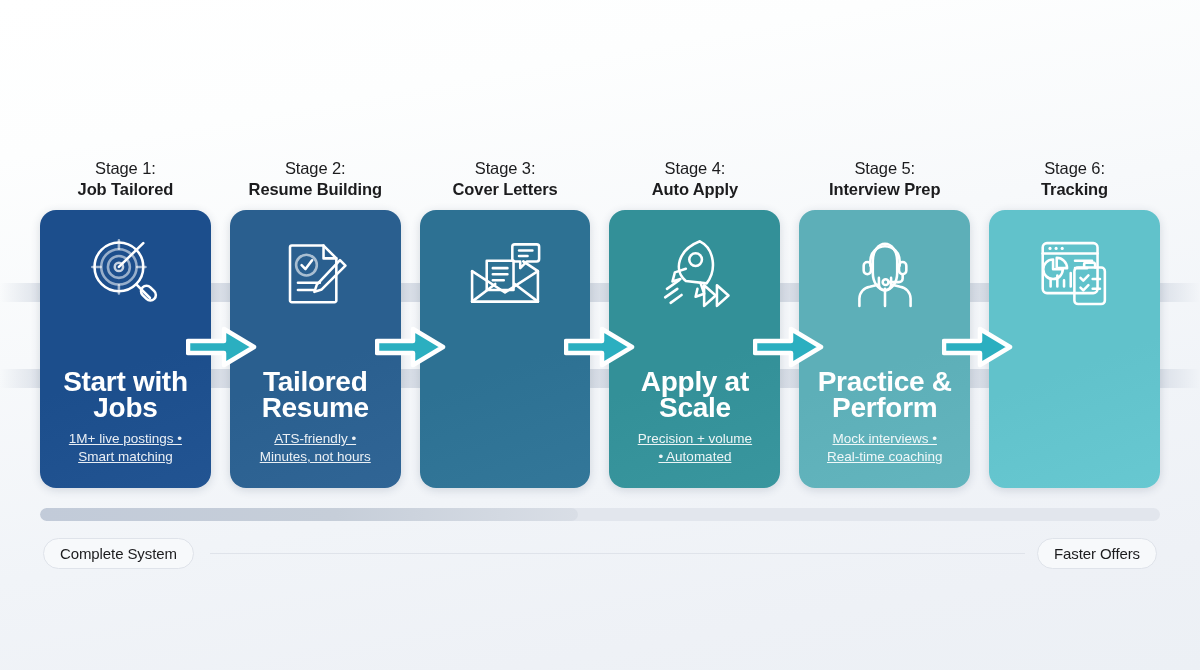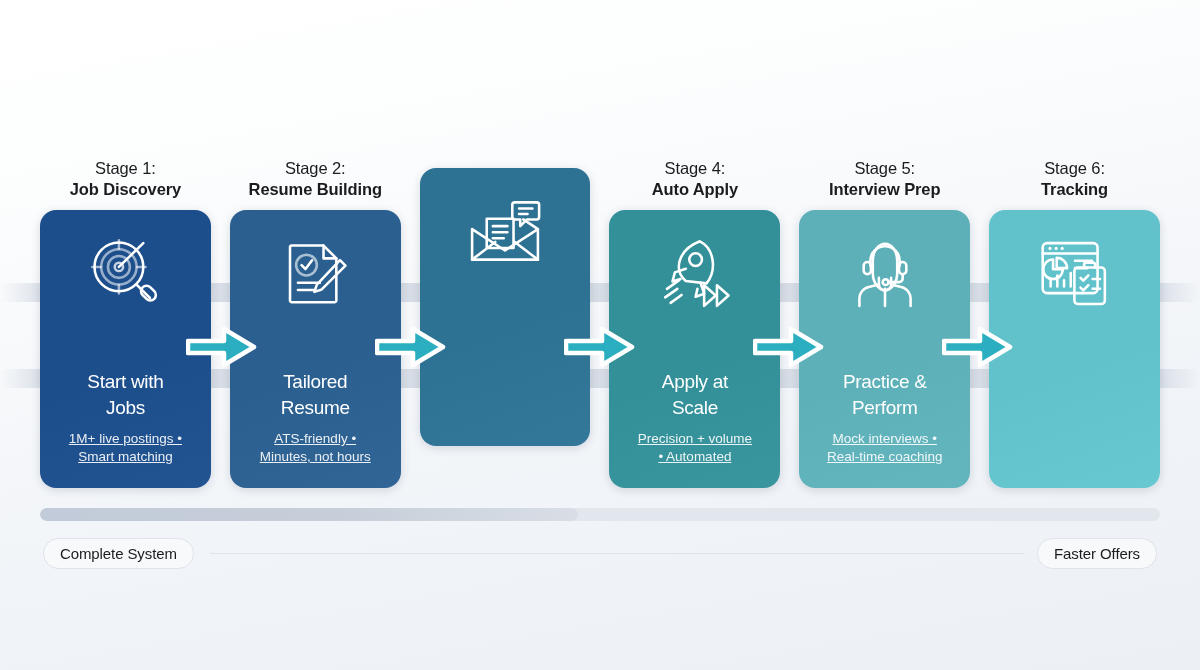--- a/index.html
+++ b/index.html
@@ -89,22 +89,22 @@
   }
   .card-icon svg { width: 100%; height: 100%; display: block; }
 
   .card-body {
     margin-top: auto;
     padding: 0 8px 22px;
     width: 100%;
     text-align: center;
   }
   .card-title {
-    font-size: 19px;
-    font-weight: 400;
+    font-size: 28px;
+    font-weight: 700;
     line-height: 26px;
     color: #ffffff;
     letter-spacing: -0.3px;
     white-space: pre-line;
   }
   .card-sub {
     margin-top: 9px;
     font-size: 13.5px;
     line-height: 18px;
     color: rgba(255,255,255,0.90);
@@ -172,21 +172,21 @@
 
 <div id="canvas">
 
   <div class="band" id="band-top"></div>
   <div class="band" id="band-bottom"></div>
 
   <div id="stages">
       <div class="stage">
     <div class="stage-eyebrow">
       <span>Stage 1:</span>
-      <b>Job Discovery</b>
+      <b>Job Tailored</b>
     </div>
     <div class="card" style="background: linear-gradient(160deg, rgb(28, 78, 140) 0%, rgb(28, 78, 140) 55%, rgb(34, 84, 146) 100%);">
       <div class="card-icon">
             <svg viewBox="0 0 64 64">
       <circle cx="27" cy="27" r="20" fill="none" stroke="#ffffff" stroke-width="2.1" stroke-linecap="round" stroke-linejoin="round"></circle>
       <circle cx="27" cy="27" r="14.5" fill="none" stroke="#ffffff" stroke-width="2.1" stroke-linecap="round" stroke-linejoin="round" opacity="0.55"></circle>
       <circle cx="27" cy="27" r="9" fill="none" stroke="#ffffff" stroke-width="2.1" stroke-linecap="round" stroke-linejoin="round" opacity="0.55"></circle>
       <circle cx="27" cy="27" r="3.4" fill="none" stroke="#ffffff" stroke-width="2.1" stroke-linecap="round" stroke-linejoin="round" opacity="0.75"></circle>
       <path d="M27 5.2 L27 12 M27 42 L27 48.8 M5.2 27 L12 27 M42 27 L48.8 27" fill="none" stroke="#ffffff" stroke-width="2.1" stroke-linecap="round" stroke-linejoin="round" opacity="0.6"></path>
       <path d="M27 27 L47 7.5" fill="none" stroke="#ffffff" stroke-width="2.1" stroke-linecap="round" stroke-linejoin="round"></path>
@@ -220,20 +220,24 @@
           </div>
       <div class="card-body">
         <div class="card-title">Tailored
 Resume</div>
         <div class="card-sub">ATS-friendly •
 Minutes, not hours</div>
       </div>
     </div>
       </div>
       <div class="stage">
+    <div class="stage-eyebrow">
+      <span>Stage 3:</span>
+      <b>Cover Letters</b>
+    </div>
     <div class="card" style="background: linear-gradient(160deg, rgb(45, 113, 147) 0%, rgb(45, 113, 147) 55%, rgb(51, 119, 153) 100%);">
       <div class="card-icon">
             <svg viewBox="0 0 64 64">
       <path d="M17 22h22v24H17z" fill="none" stroke="#ffffff" stroke-width="2.1" stroke-linecap="round" stroke-linejoin="round"></path>
       <path d="M22 28h12 M22 33h12 M22 38h9" fill="none" stroke="#ffffff" stroke-width="2.1" stroke-linecap="round" stroke-linejoin="round"></path>
       <path d="M5 30.5 L32 48 L59 30.5" fill="none" stroke="#ffffff" stroke-width="2.1" stroke-linecap="round" stroke-linejoin="round"></path>
       <path d="M5 30.5 L5 55.5h54V30.5 L47 22.5" fill="none" stroke="#ffffff" stroke-width="2.1" stroke-linecap="round" stroke-linejoin="round"></path>
       <path d="M5 55.5 L24 41 M59 55.5 L40 41" fill="none" stroke="#ffffff" stroke-width="2.1" stroke-linecap="round" stroke-linejoin="round"></path>
       <path d="M40 8.5h18a2 2 0 0 1 2 2v10a2 2 0 0 1-2 2H50l-5.5 5.5V22.5h-4.5a2 2 0 0 1-2-2v-10a2 2 0 0 1 2-2z" fill="none" stroke="#ffffff" stroke-width="2.1" stroke-linecap="round" stroke-linejoin="round"></path>
       <path d="M43.5 13.5h11 M43.5 18h7" fill="none" stroke="#ffffff" stroke-width="2.1" stroke-linecap="round" stroke-linejoin="round"></path>

